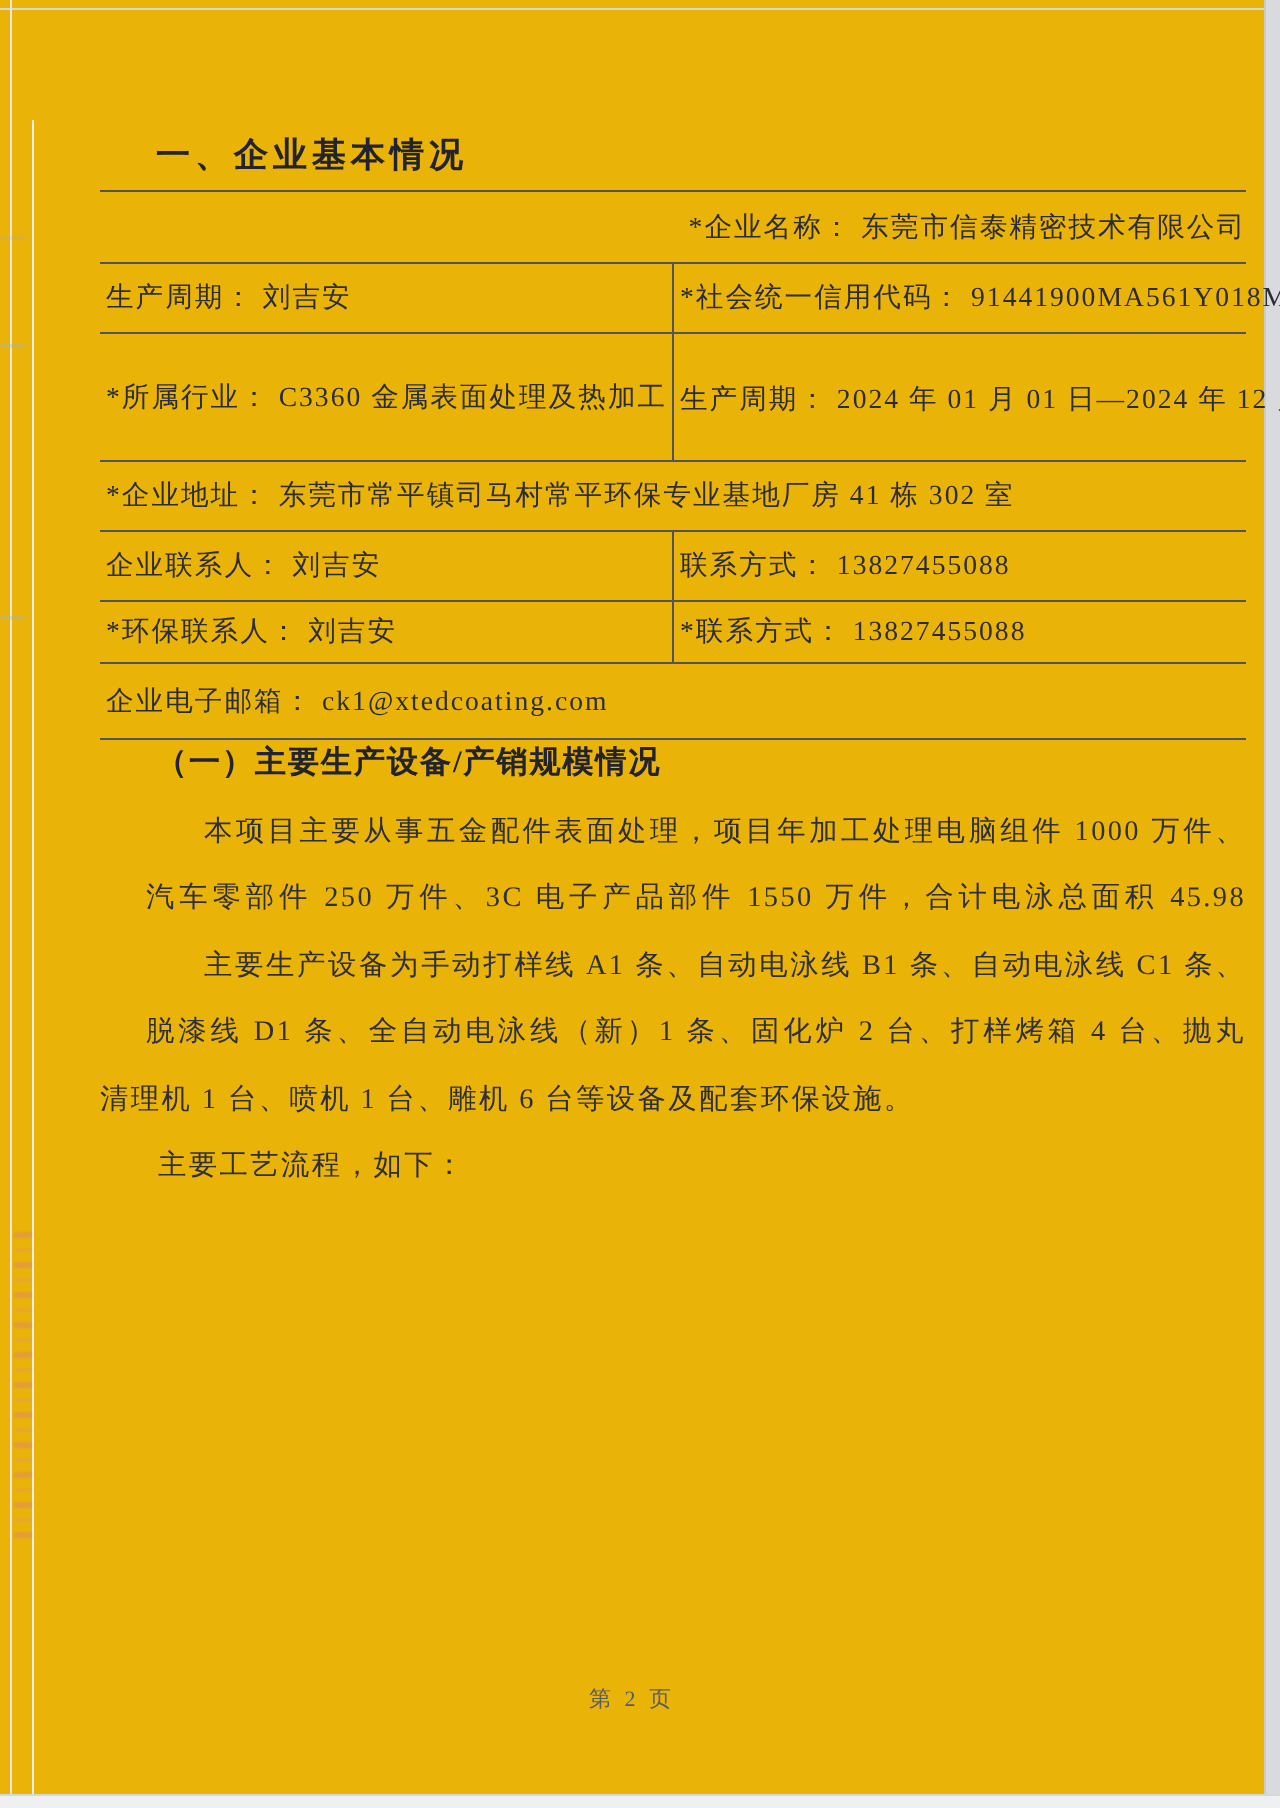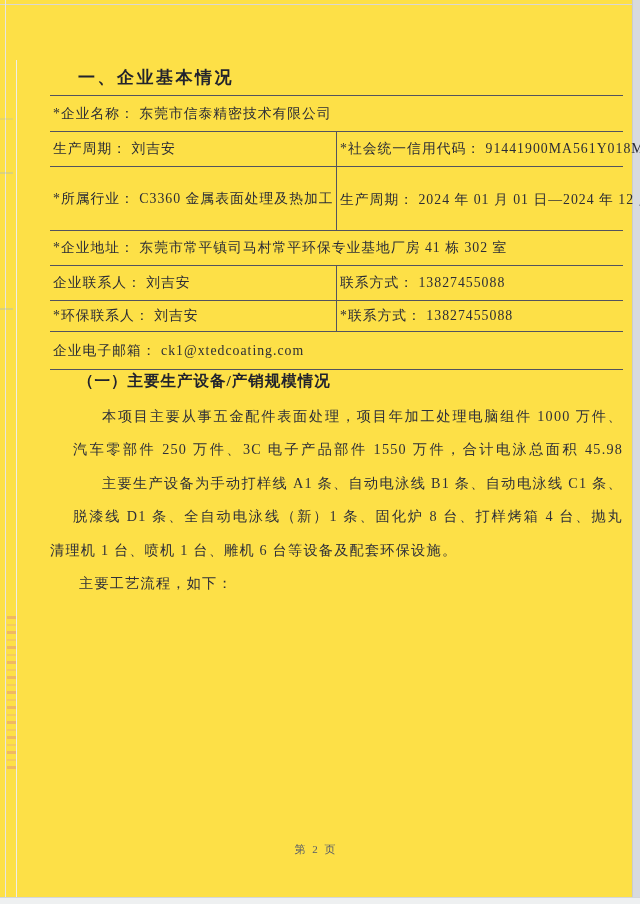--- a/index.html
+++ b/index.html
@@ -4,21 +4,21 @@
 <style>
   * { margin:0; padding:0; box-sizing:border-box; }
   html,body { width:640px; height:904px; }
   body {
     background:#e9eaec;
     font-family:"Liberation Serif","DejaVu Serif",serif;
     color:#2b2c36;
   }
   .page {
     position:relative; width:640px; height:904px;
-    background:#fde047; overflow:hidden;
+    background:#eab308; overflow:hidden;
   }
   
   .edge-top   { position:absolute; top:4px; left:0; width:640px; height:1px; background:#d9d7d3; }
   .edge-left1 { position:absolute; top:0; left:5px; width:1px; height:904px; background:#e8e6e2; }
   .edge-left2 { position:absolute; top:60px; left:16px; width:1px; height:840px; background:#f0eeea; }
   .edge-right { position:absolute; top:0; right:0; width:8px; height:904px; background:#d8dade; border-left:1px solid #c9cbce; }
   .edge-bottom{ position:absolute; bottom:0; left:0; width:640px; height:7px; background:#eef0f1; border-top:1px solid #d5d7d9; }
   .red-marks  {
     position:absolute; left:7px; top:616px; width:9px; height:158px;
     background:repeating-linear-gradient(to bottom,
@@ -47,21 +47,21 @@
   table.info td {
     border-top:1.4px solid #53535e;
     font-size:13.8px; letter-spacing:1px;
     vertical-align:middle; padding-left:3px;
     white-space:nowrap; overflow:visible;
     color:#2b2c36;
   }
   table.info tr.last td { border-bottom:1.4px solid #53535e; }
   td.colL { width:225px; }
   td.colR { width:348px; border-left:1.4px solid #53535e; padding-left:10px; }
-  tr.r1 td { height:36px; }
+  tr.r1 td { height:36px;text-align:right; }
   tr.r2 td { height:35px; }
   tr.r3 td { height:64px; }
   tr.r4 td { height:35px; }
   tr.r5 td { height:35px; }
   tr.r6 td { height:31px; }
   tr.r7 td { height:38px; }
   td.wrap  { white-space:normal; line-height:31px; vertical-align:middle; }
   td.topal { vertical-align:top; line-height:31px; padding-top:1px; }
   td.tight { letter-spacing:0; font-size:13.4px; }
 
@@ -127,20 +127,20 @@
     </tr>
   </tbody>
     </table>
 
   <div class="h2">（一）主要生产设备/产销规模情况</div>
 
   <div class="bodytext">
     <div class="line indent jfull">本项目主要从事五金配件表面处理，项目年加工处理电脑组件 1000 万件、</div>
     <div class="line jfull">汽车零部件 250 万件、3C 电子产品部件 1550 万件，合计电泳总面积 45.98</div>
     <div class="line indent jfull">主要生产设备为手动打样线 A1 条、自动电泳线 B1 条、自动电泳线 C1 条、</div>
-    <div class="line jfull">脱漆线 D1 条、全自动电泳线（新）1 条、固化炉 8 台、打样烤箱 4 台、抛丸</div>
+    <div class="line jfull">脱漆线 D1 条、全自动电泳线（新）1 条、固化炉 2 台、打样烤箱 4 台、抛丸</div>
     <div class="line">清理机 1 台、喷机 1 台、雕机 6 台等设备及配套环保设施。</div>
     <div class="line indent">主要工艺流程，如下：</div>
   </div>
 
   <div class="footer">第 2 页</div>
 
 </div>
 
 </body></html>

